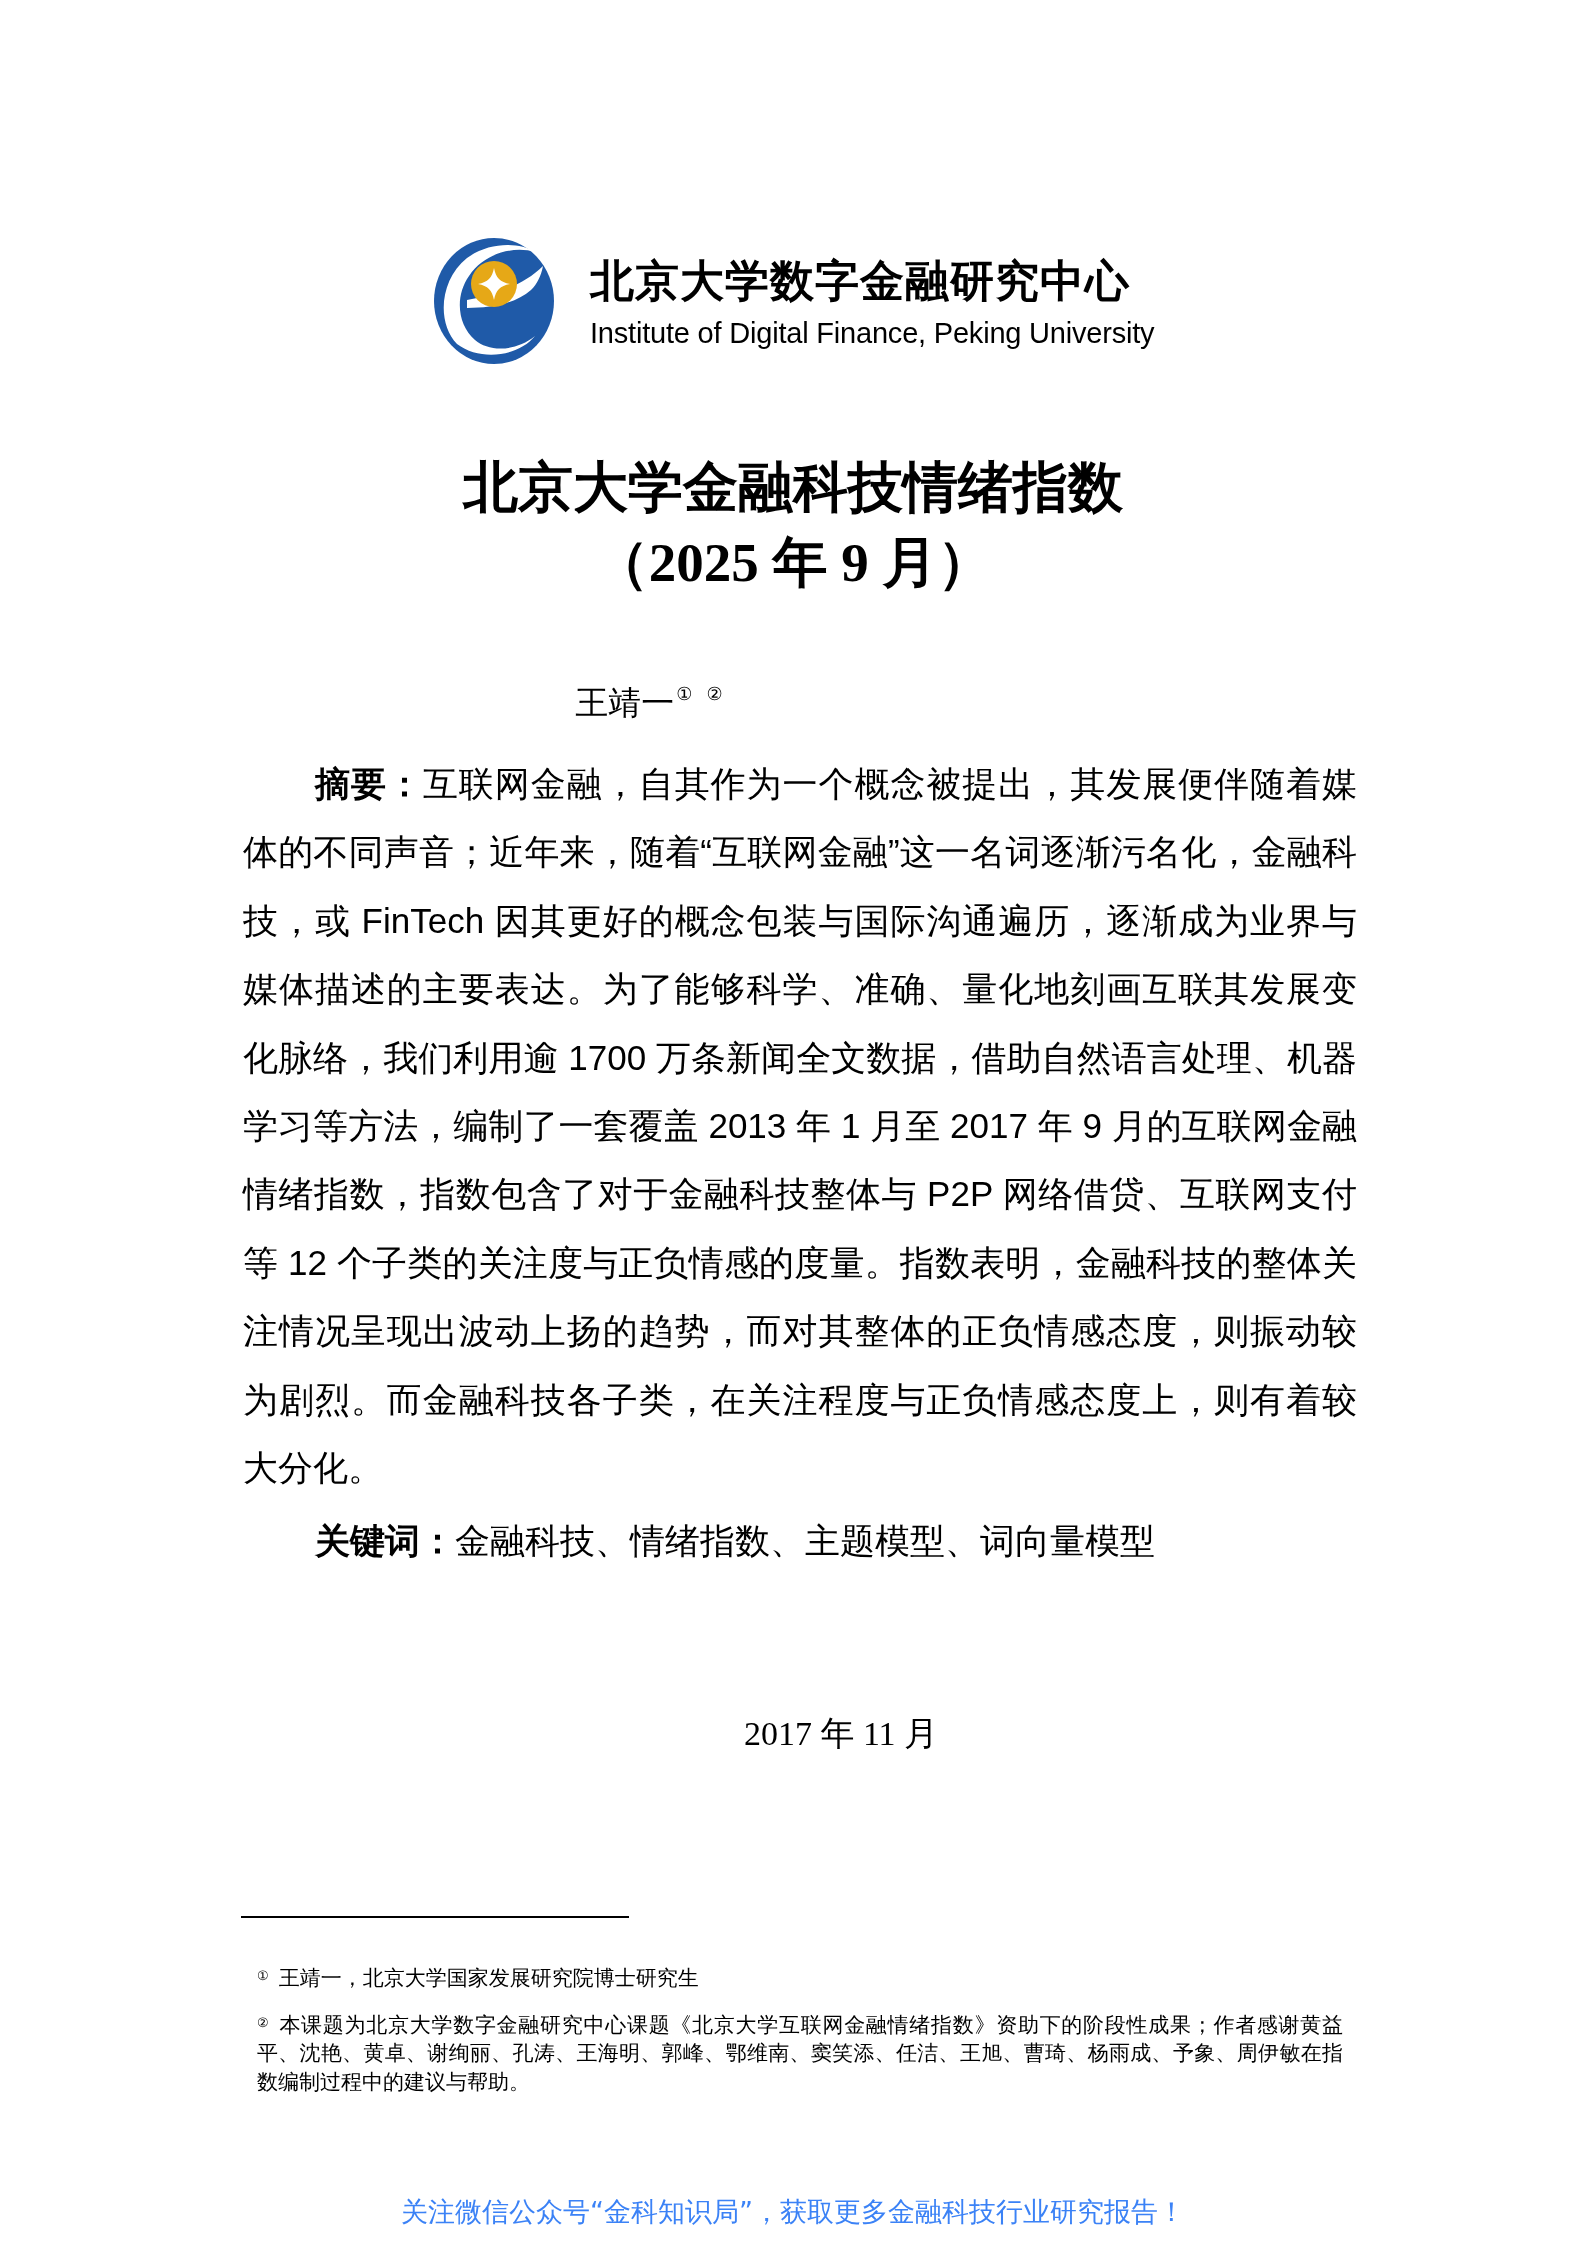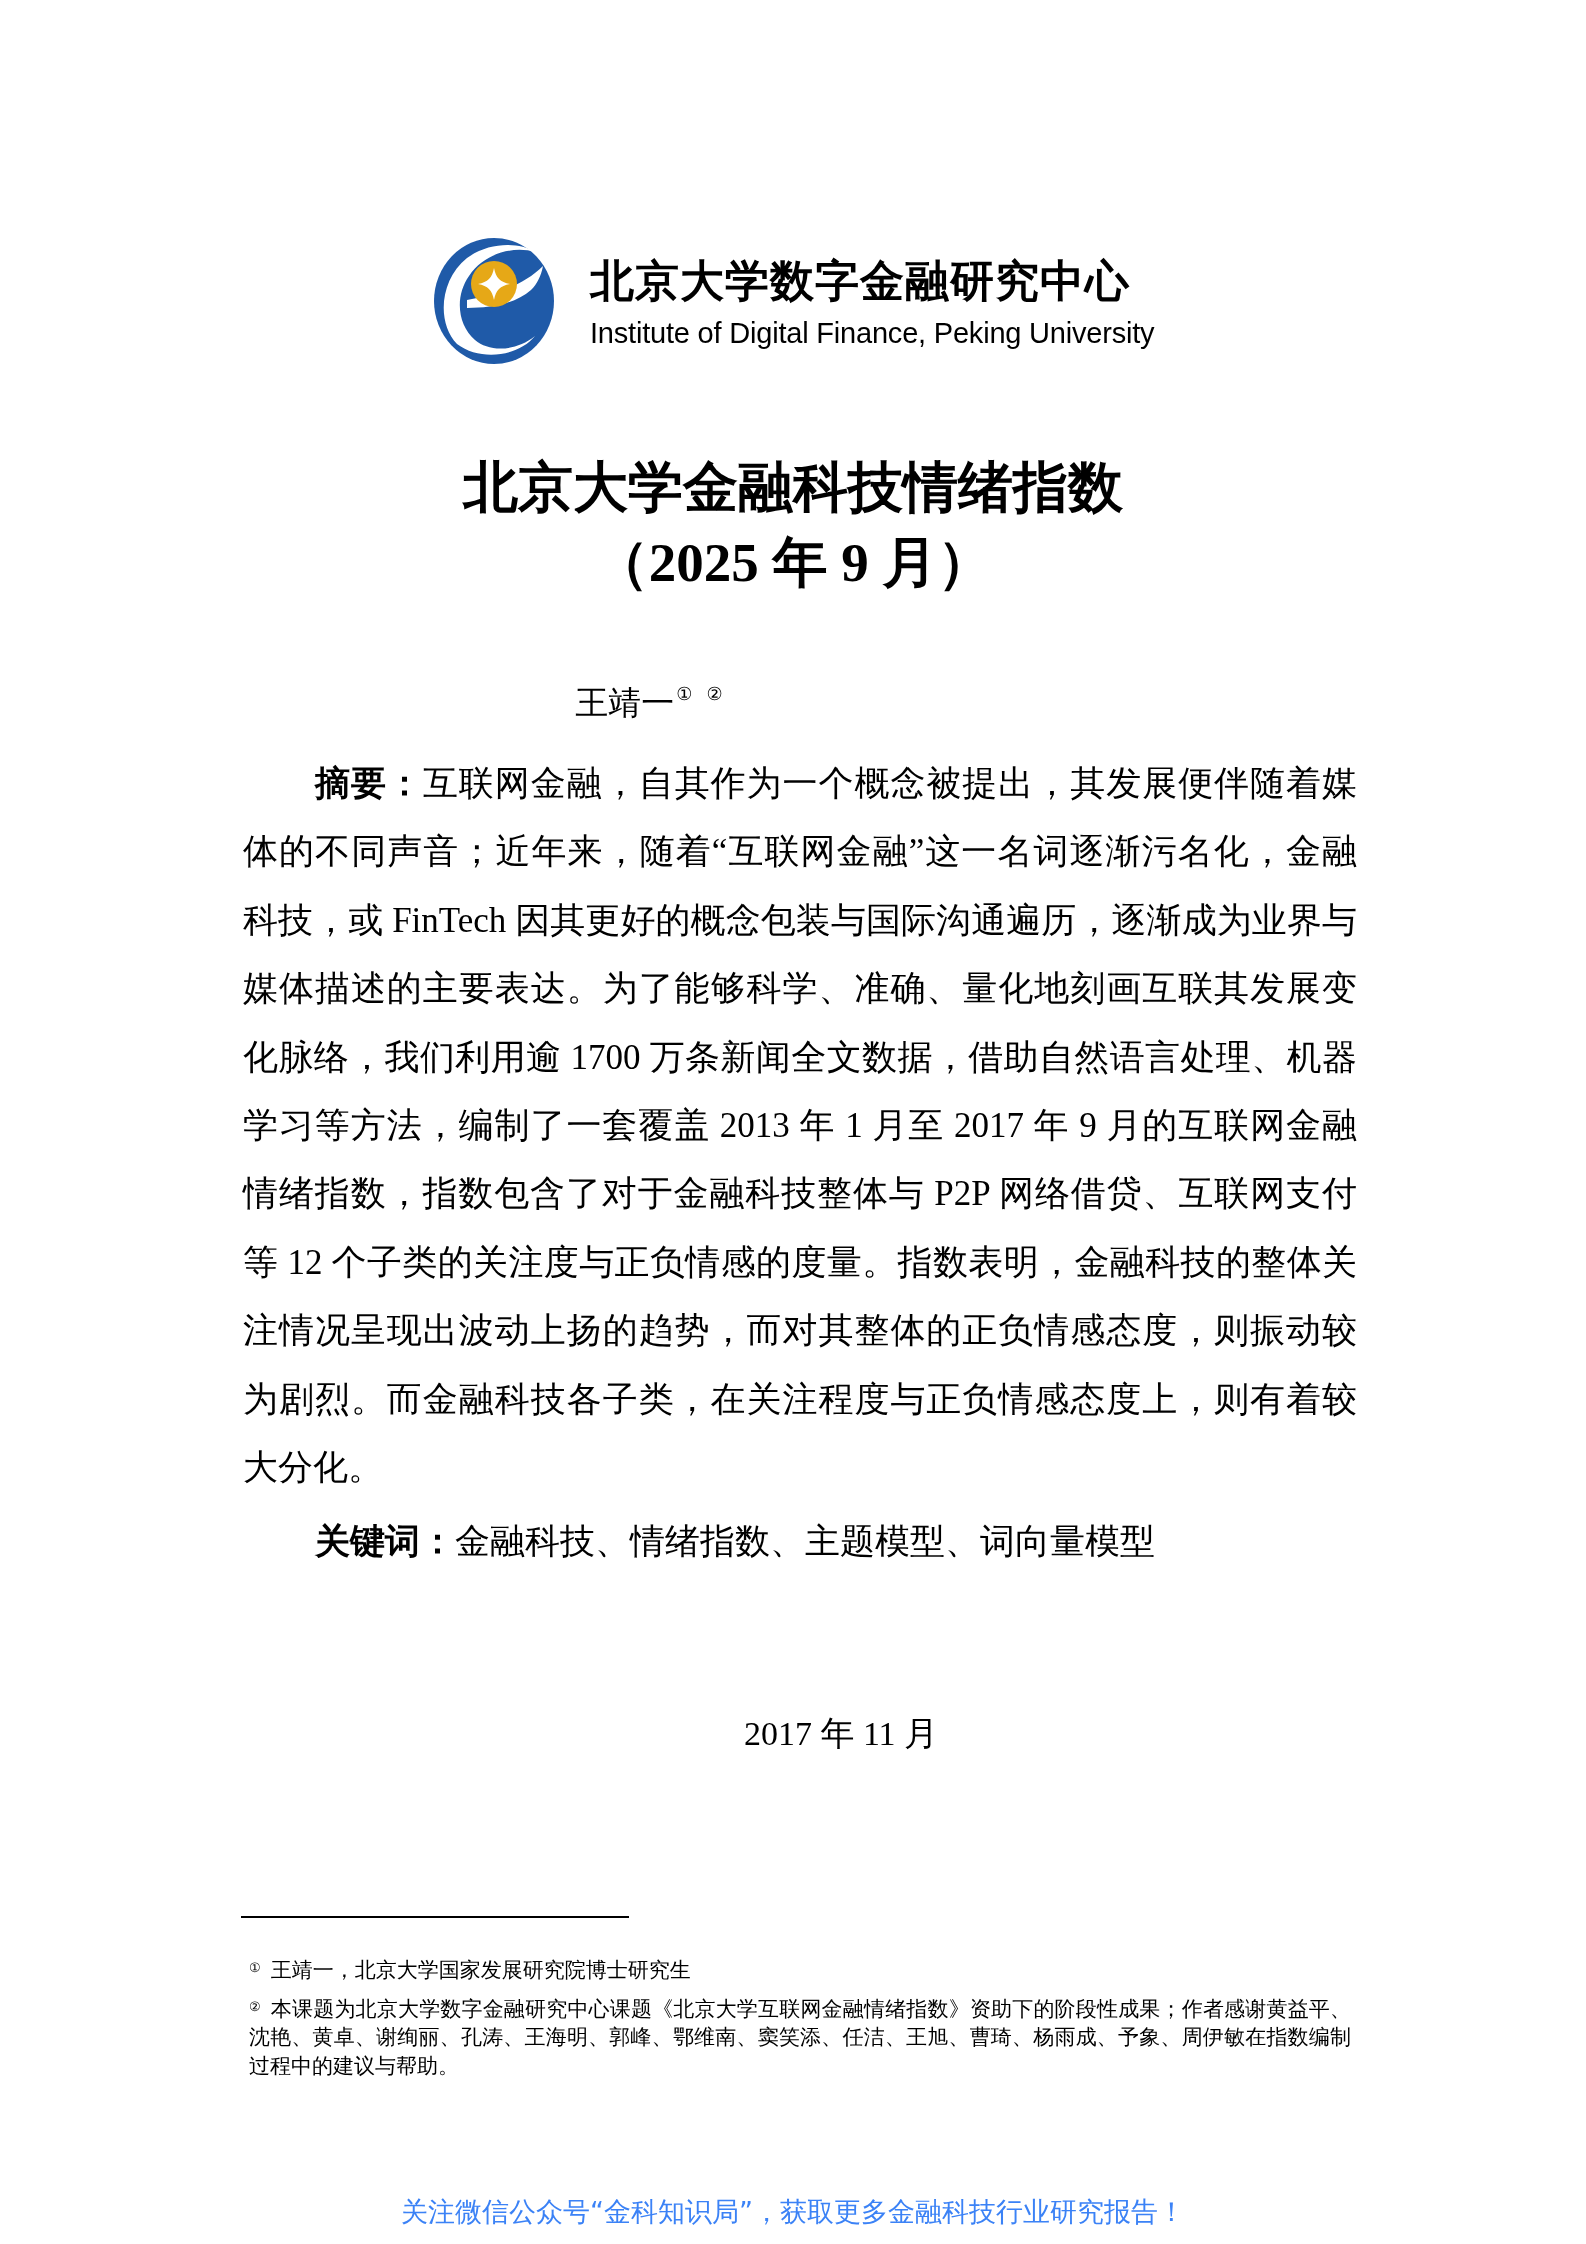--- a/index.html
+++ b/index.html
@@ -23,38 +23,38 @@
   .title1 { top: 455px; font-size: 55px; line-height: 66px; }
   .title2 { top: 530px; font-size: 55px; line-height: 66px; }
   .author {
     position: absolute; left: 16px; width: 1266px; text-align: center; top: 674px;
     font-size: 33px; line-height: 40px; white-space: nowrap;
   }
   .author sup { font-size: 18px; vertical-align: 14px; margin-left: 2px; }
   .author sup + sup { margin-left: 14px; }
   .abstract {
     position: absolute; left: 243px; top: 750px; width: 1114px;
-    font-family: Liberation Serif, serif;
+    font-family: Liberation Sans, sans-serif;
     font-size: 35px; line-height: 68.4px; text-align: justify; text-indent: 72px;
   }
   .abstract .lead, .keywords .lead { font-weight: bold; }
   .keywords {
     position: absolute; left: 315px; top: 1512px; font-family: "Liberation Serif", "DejaVu Serif", serif;
     font-size: 35px; line-height: 60px; white-space: nowrap;
   }
   .date {
     position: absolute; left: 0; width: 1586px; text-align: center; top: 1712px;
     font-family: "Liberation Serif", "DejaVu Serif", serif; font-size: 34px; line-height: 44px; margin-left: 48px;
   }
   .fn-rule { position: absolute; left: 241px; top: 1916px; width: 388px; height: 0; border-top: 2px solid #000; }
   .footnotes {
     position: absolute; left: 241px; top: 1946px; width: 1118px;
     font-family: "DejaVu Serif", "Liberation Serif", serif; font-size: 21px; line-height: 28.5px; text-align: justify;
   }
-  .footnotes p { margin: 8px; }
+  .footnotes p { margin: 16px; }
   .footnotes .mark { font-size: 13px; vertical-align: 5px; margin-right: 10px; }
   .banner {
     position: absolute; left: 0; width: 1586px; top: 2194px; text-align: center;
     font-family: "DejaVu Sans", "Liberation Sans", sans-serif; font-size: 27px; line-height: 36px;
     color: #3b82f6; white-space: nowrap;
   }
 </style>
 </head>
 <body>
 

